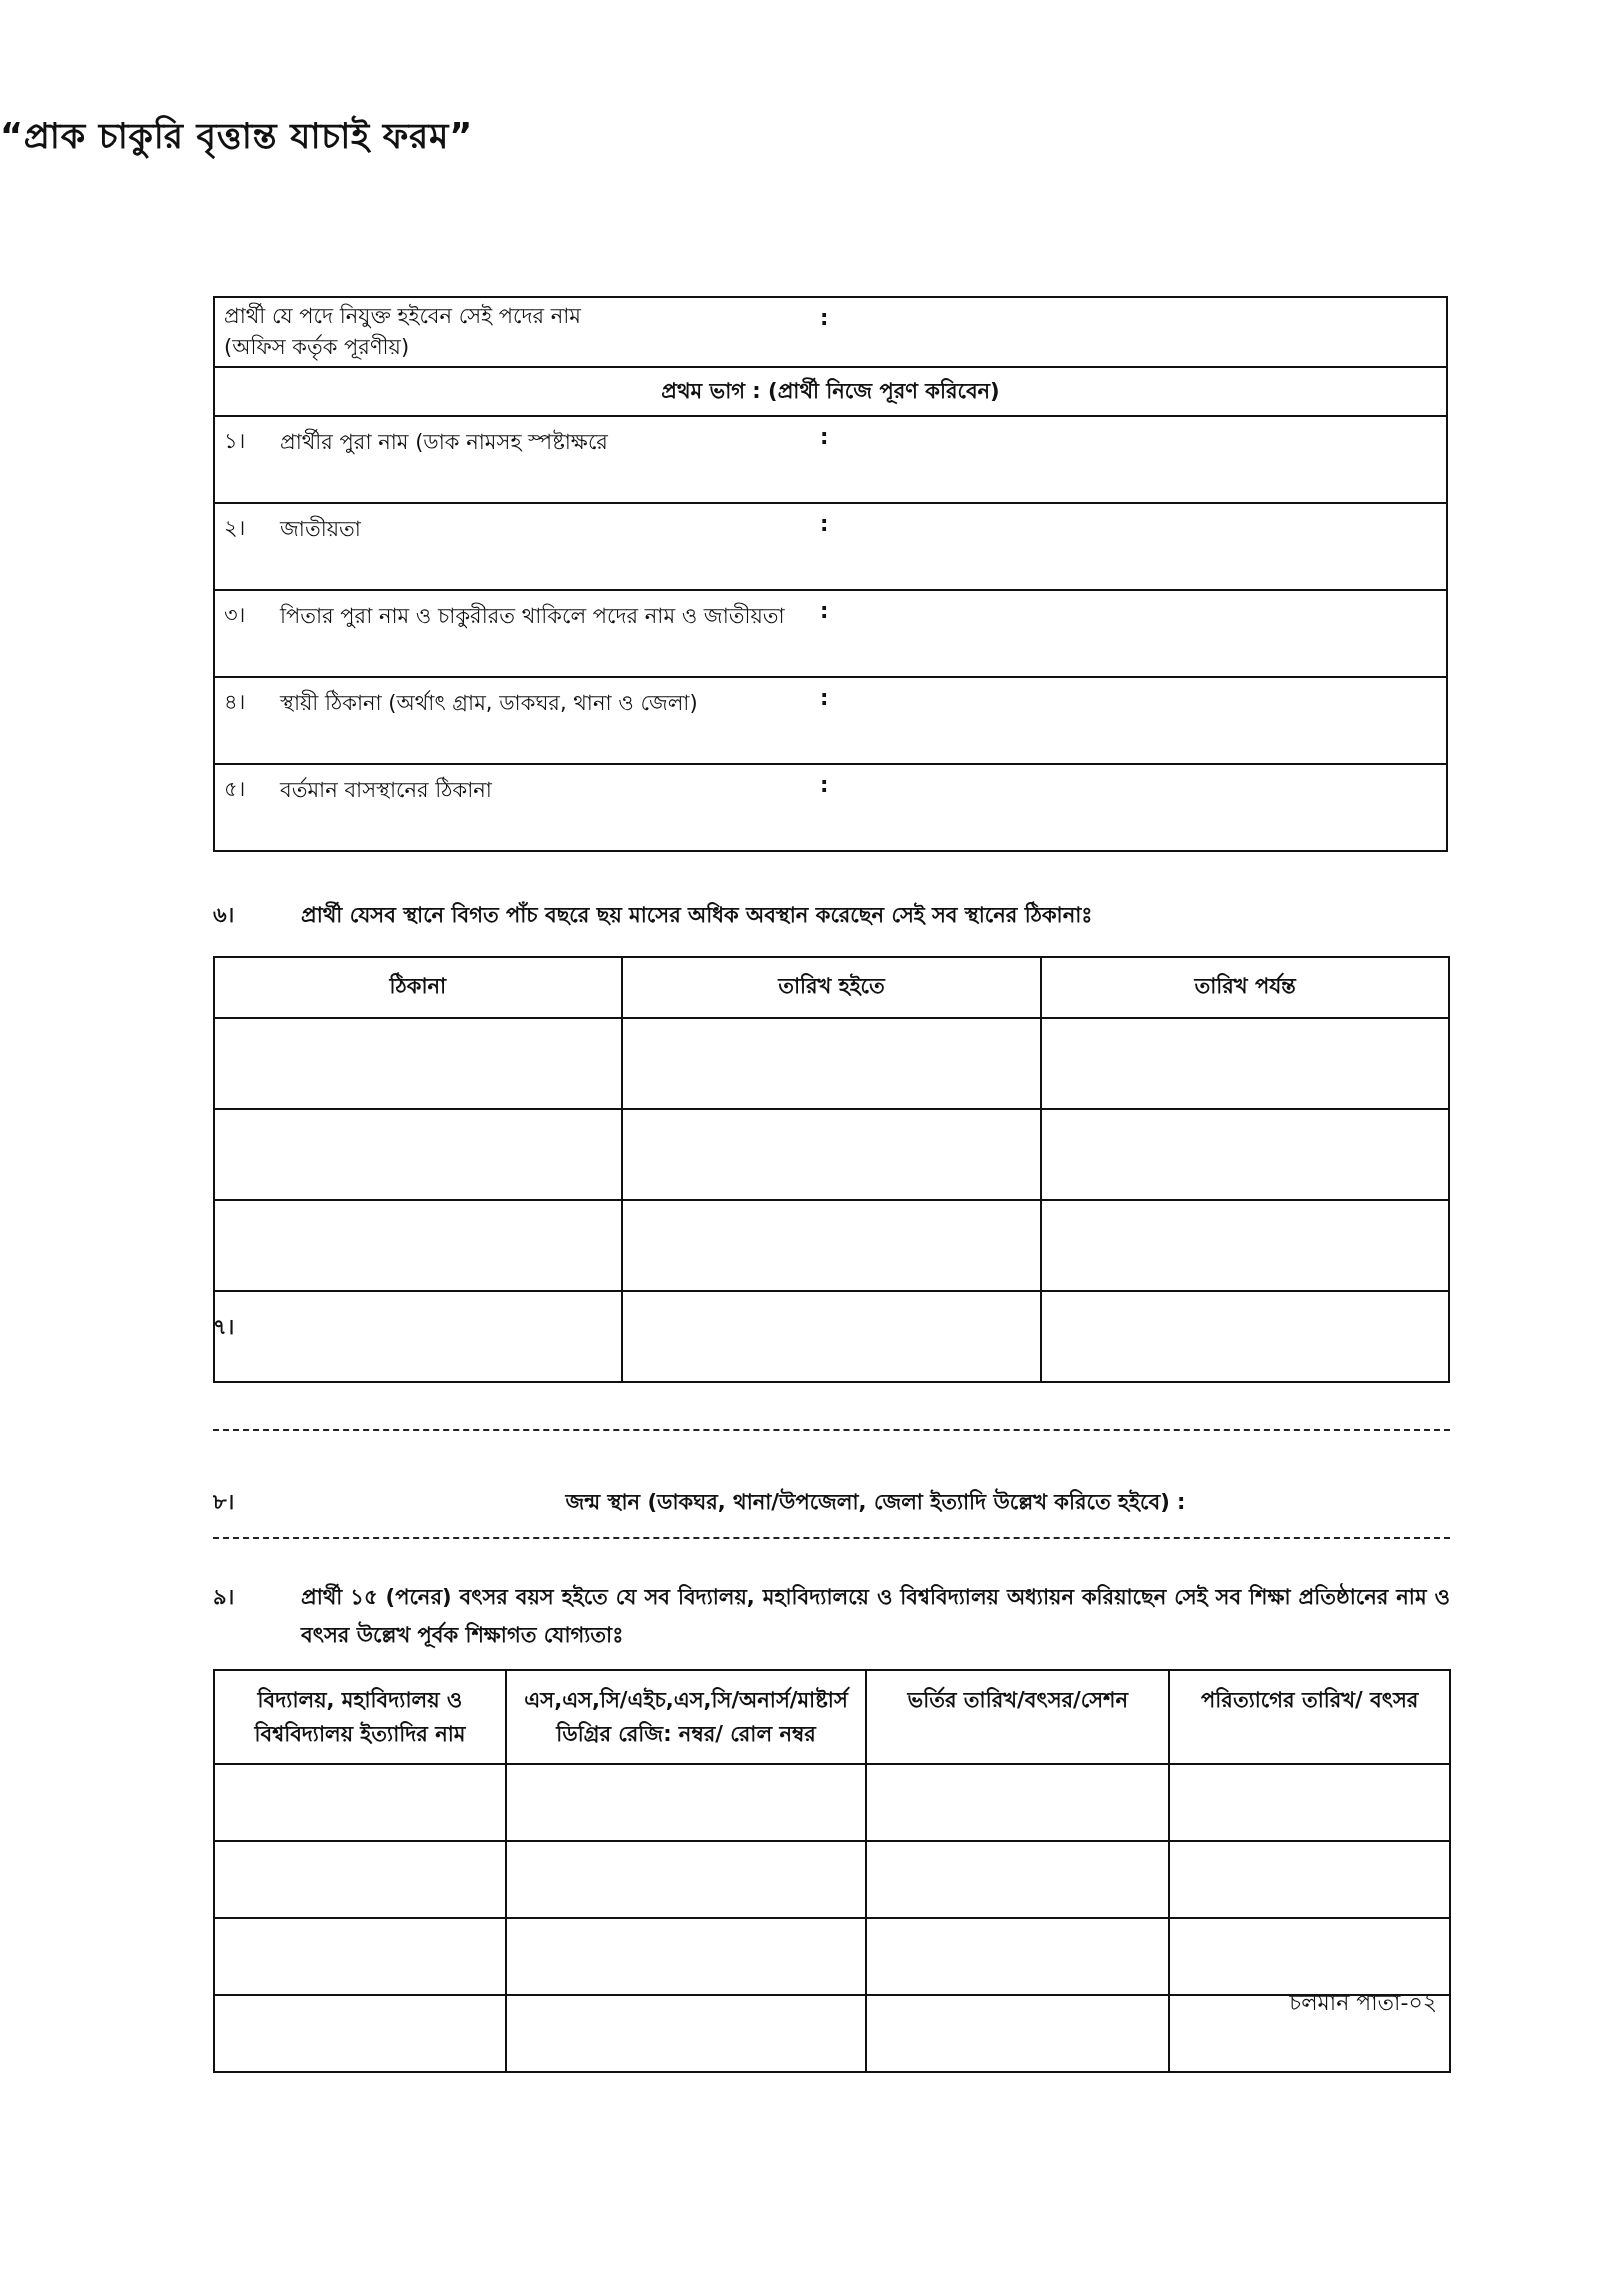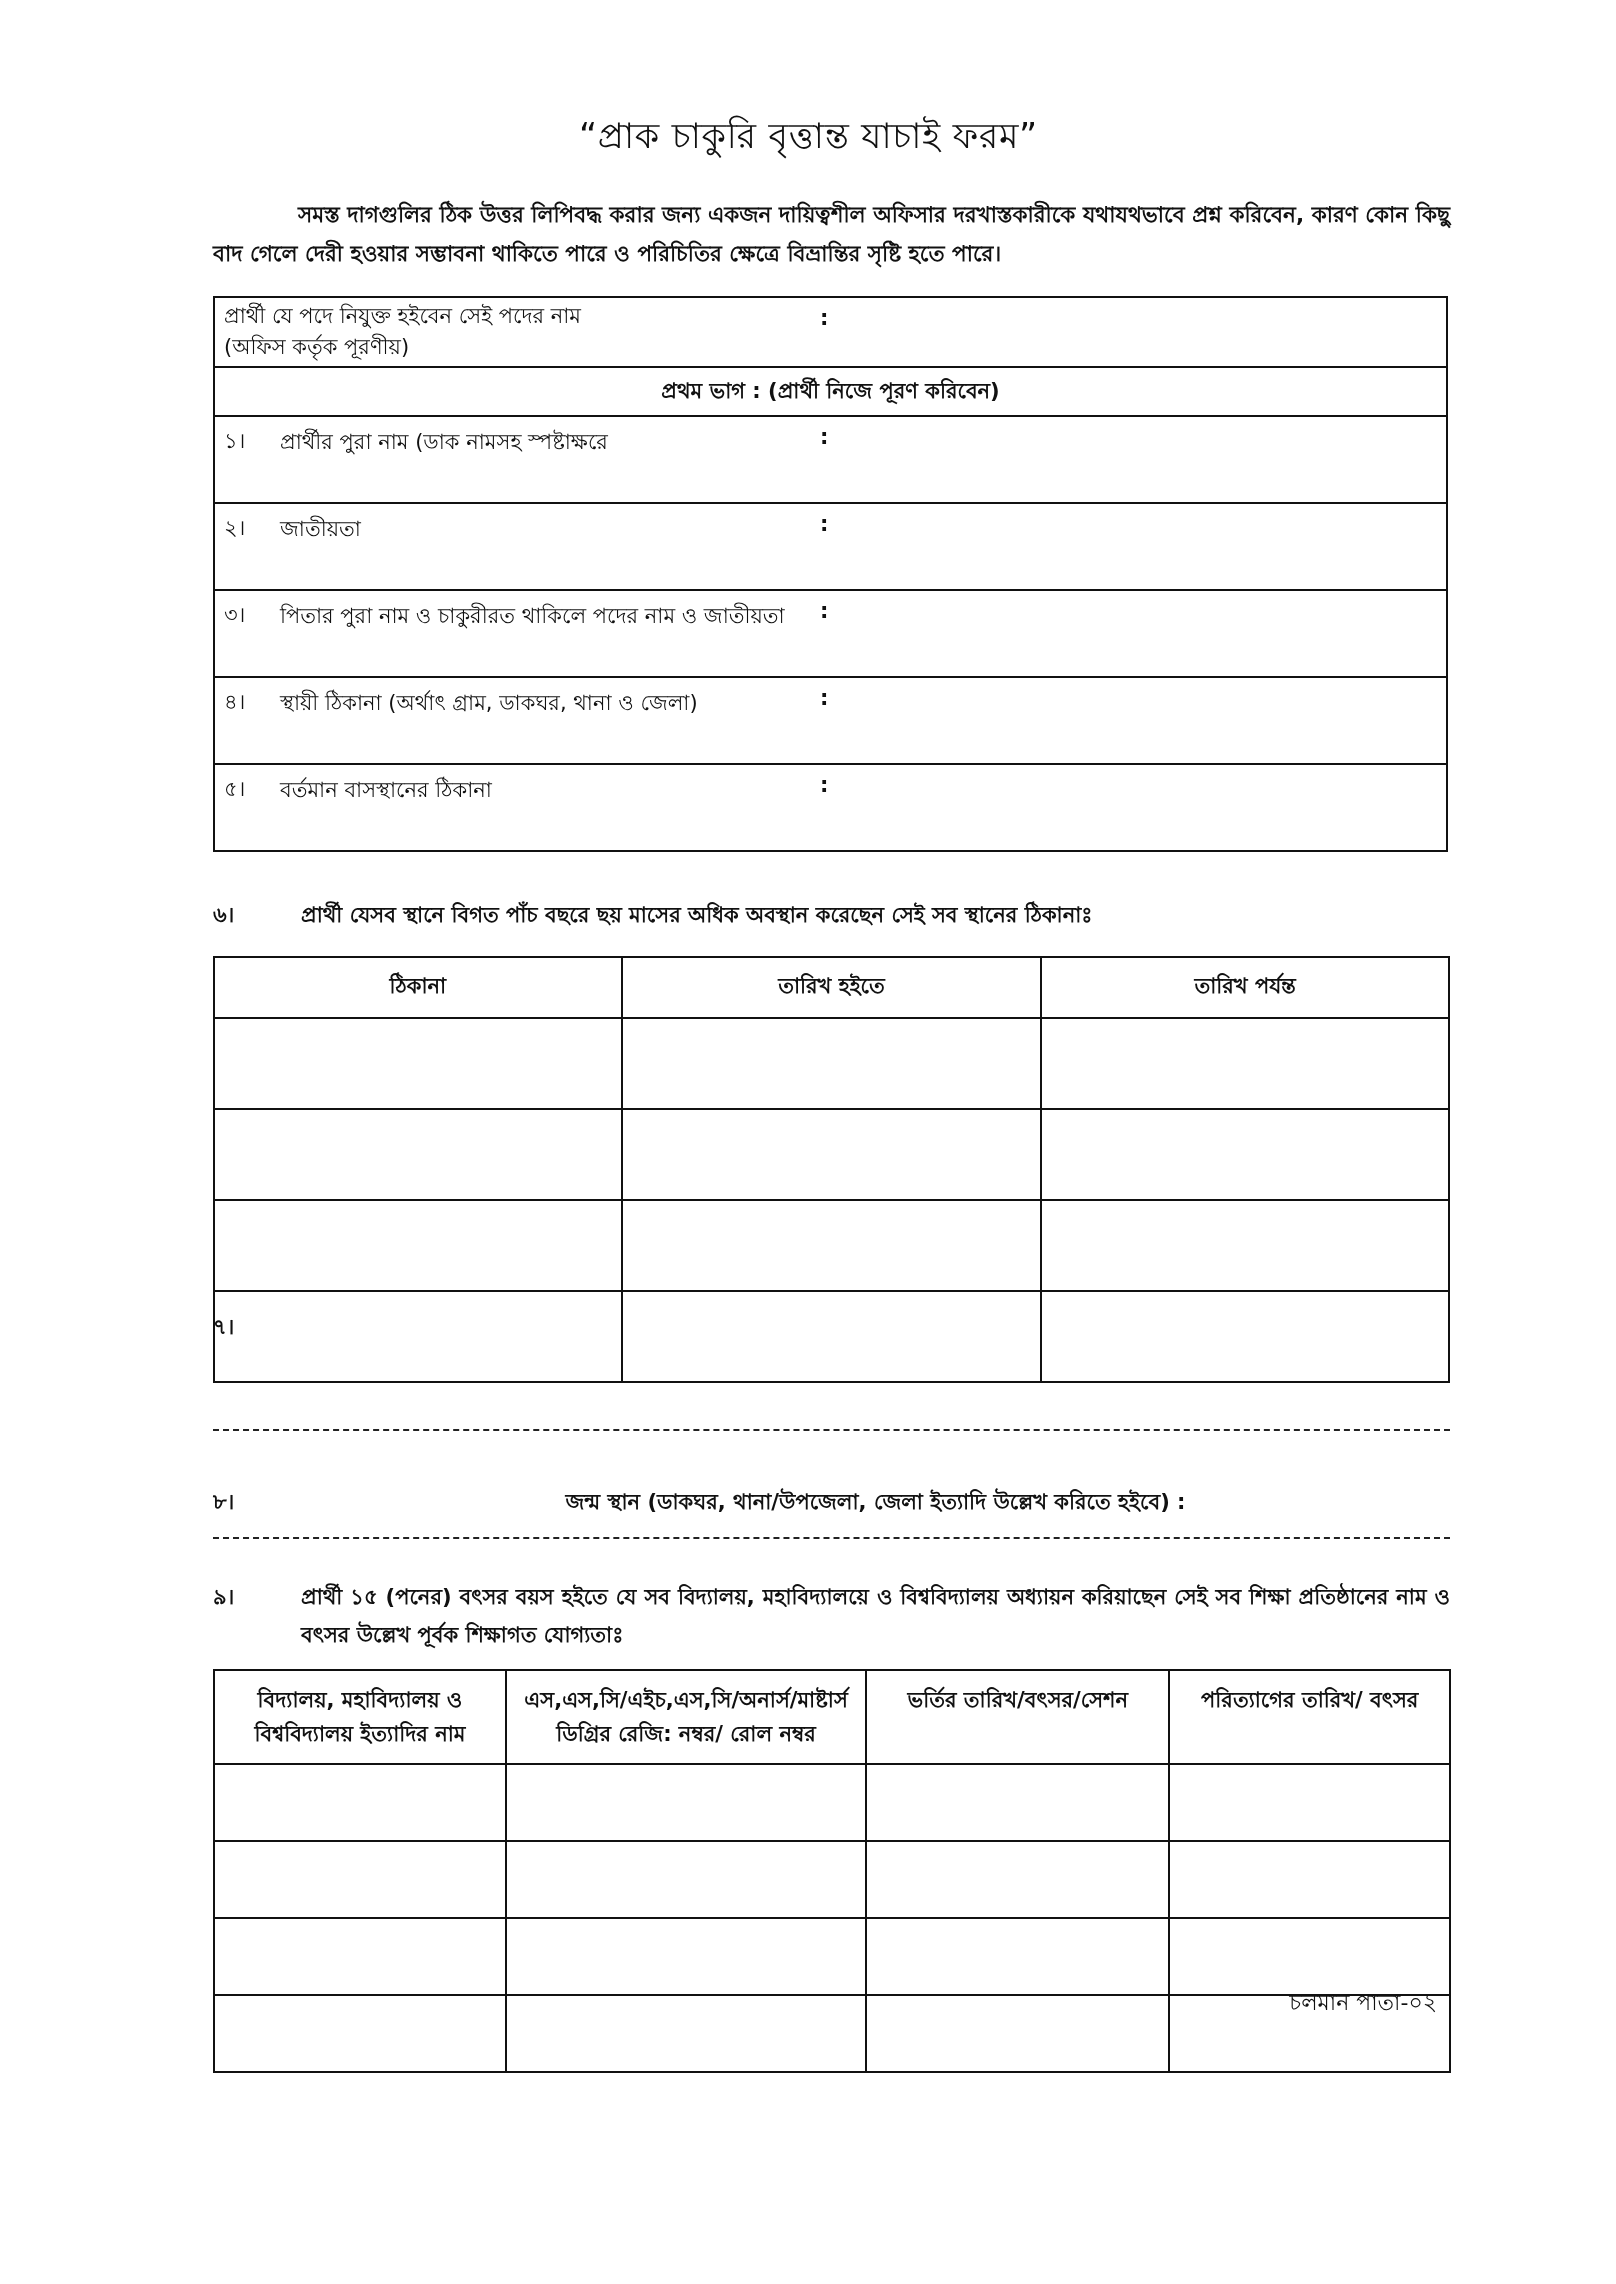--- a/index.html
+++ b/index.html
@@ -2,22 +2,22 @@
 <html style="font-size:10.4px"><head>
   <meta charset="utf-8">
   <style>
     html, body { margin: 0; padding: 0; background: #ffffff; }
     body {
       width: 1617px; height: 2284px; position: relative; overflow: hidden;
       font-family: "DejaVu Sans", sans-serif; color: #111111;
     }
     .page { position: absolute; left: 0; top: 0; width: 1617px; height: 2284px; }
     .title {
-      position: absolute; left: 0; right: 0; top: 109px; text-align: center;
-      font-size: 35px; font-weight: normal; letter-spacing: 0.7px;
+      position: absolute; left: 0; right: 0; top: 109px; 
+      font-size: 35px; font-weight: bold; letter-spacing: 0.7px;
     }
     .intro {
       position: absolute; left: 213px; width: 1237px; top: 195px;
       font-size: 21.5px; line-height: 39px; font-weight: bold; text-align: justify;
     }
     .intro .indent { display: inline-block; width: 85px; }
 
     
     .info-table {
       position: absolute; left: 213px; top: 296px; width: 1235px;
@@ -61,23 +61,20 @@
       position: absolute; right: 180px; top: 1985px; font-size: 22px;
     }
   </style>
 </head>
 <body>
 
 <div class="page">
 
   <div class="title">“প্রাক চাকুরি বৃত্তান্ত যাচাই ফরম”</div>
 
-  <div class="intro">
-    <span class="indent"></span><span>সমস্ত দাগগুলির ঠিক উত্তর লিপিবদ্ধ করার জন্য একজন দায়িত্বশীল অফিসার দরখাস্তকারীকে যথাযথভাবে প্রশ্ন করিবেন, কারণ কোন কিছু বাদ গেলে দেরী হওয়ার সম্ভাবনা থাকিতে পারে ও পরিচিতির ক্ষেত্রে বিভ্রান্তির সৃষ্টি হতে পারে।</span>
-  </div>
 
   <table class="info-table">
     <tbody>
         <tr class="row-office">
       <td>
         <div class="cell-inner">
           <div class="lbl-office">
             <div>প্রার্থী যে পদে নিযুক্ত হইবেন সেই পদের নাম</div>
             <div>(অফিস কর্তৃক পূরণীয়)</div>
           </div>

